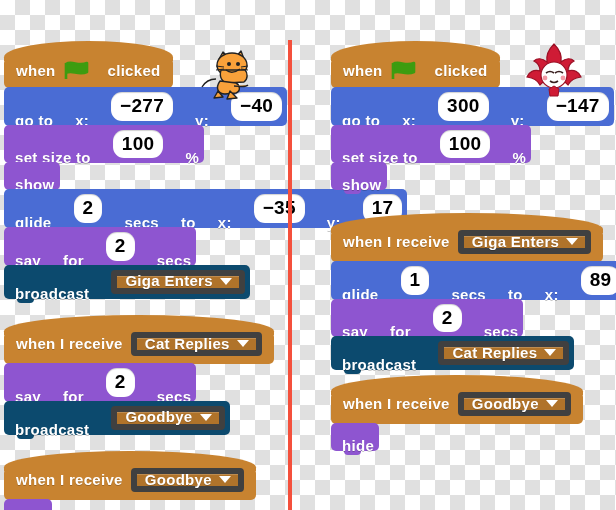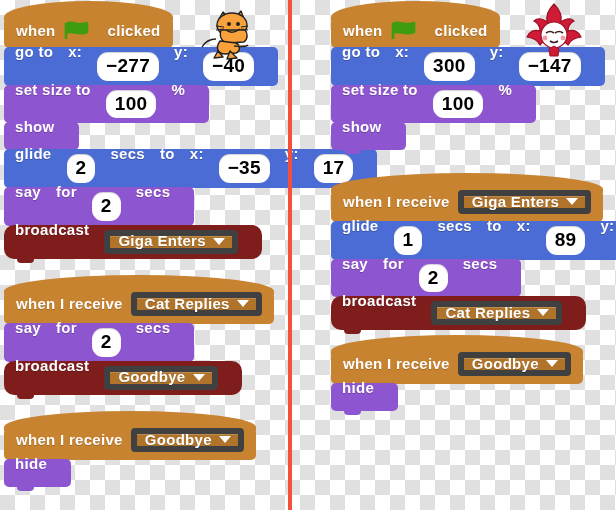--- a/index.html
+++ b/index.html
@@ -8,59 +8,59 @@
     width:616px; height:510px;
     font-family:"Liberation Sans", sans-serif;
     position:relative; overflow:hidden;
     background-color:#ffffff;
     background-image:
       linear-gradient(45deg, #e0e0e0 25%, transparent 25%, transparent 75%, #e0e0e0 75%),
       linear-gradient(45deg, #e0e0e0 25%, transparent 25%, transparent 75%, #e0e0e0 75%);
     background-size:30px 30px;
     background-position:0 0, 15px 15px;
   }
-  #stage { position:absolute; inset:0; }
+  #stage { position:absolute; inset:0;margin-top:40px; }
 
   .divider {
     position:absolute; top:0; width:4px; height:510px;
     background:#f4503c; z-index:40;
   }
 
   .sprite { position:absolute; z-index:30; }
 
   
   .script { position:absolute; z-index:20; }
 
   .blk {
     position:relative;
-    display:inline-flex; align-items:flex-start;
-    gap:15px;
+    display:inline-flex; align-items:flex-end;
+    gap:22px;
     color:#fff;
     font-weight:bold;
     font-size:15px;
     letter-spacing:0.3px;
-    padding:5px 24px 5px 11px;
+    padding:5px 5px 5px 11px;
     min-height:28px;
     border-radius:5px;
     white-space:nowrap;
     text-shadow:0 1px 0 rgba(0,0,0,.22);
     margin-bottom:-1px;
   }
   .row { display:block; line-height:0; }
 
   
   .blk::after{
     content:""; position:absolute; left:13px; bottom:-4px;
     width:17px; height:5px; border-radius:0 0 4px 4px;
     background:inherit; z-index:-1;
   }
 
   .motion { background:#4a6cd4; }
   .looks  { background:#8e55d0; }
-  .events { background:#7f1d1d;border-radius:10px; }
+  .events { background:#0c4a6e; }
 
   
   .hat {
     position:relative;
     display:inline-flex; align-items:flex-end;
     background:#c88330;
     border-radius:5px;
     padding:0 12px 6px 12px;
     min-height:30px;
     margin-bottom:-1px;

